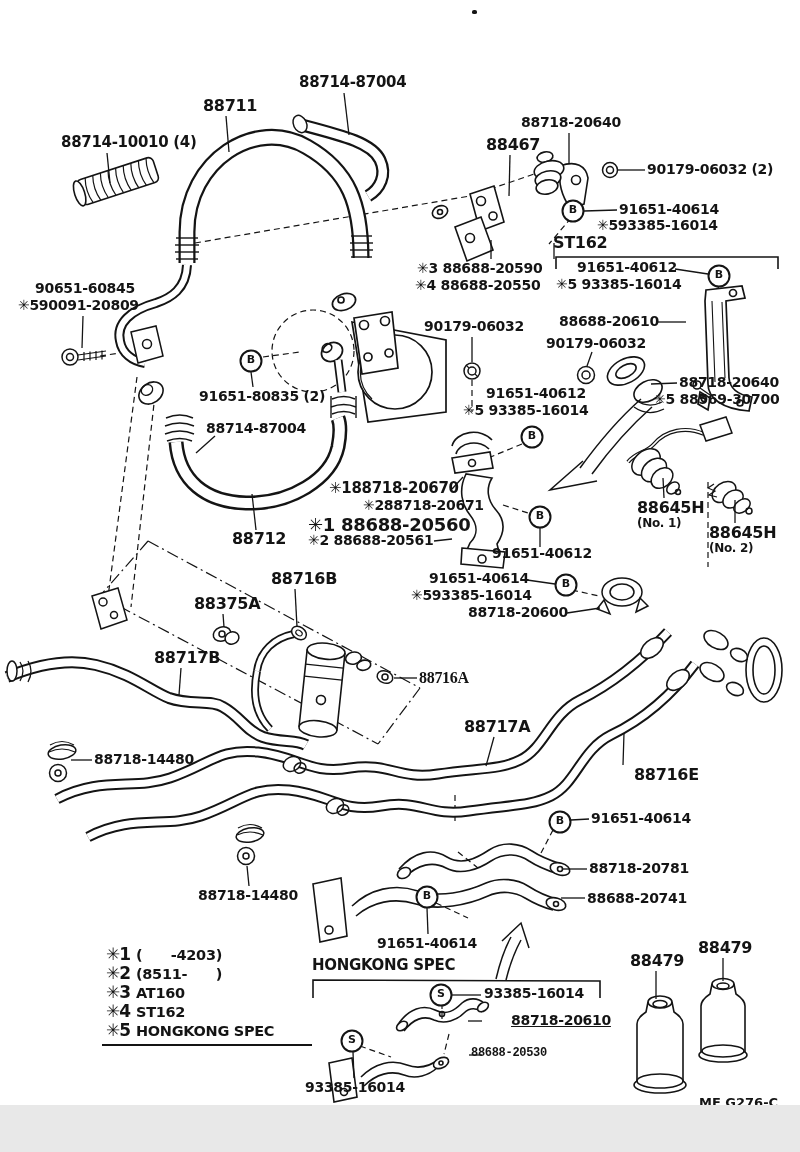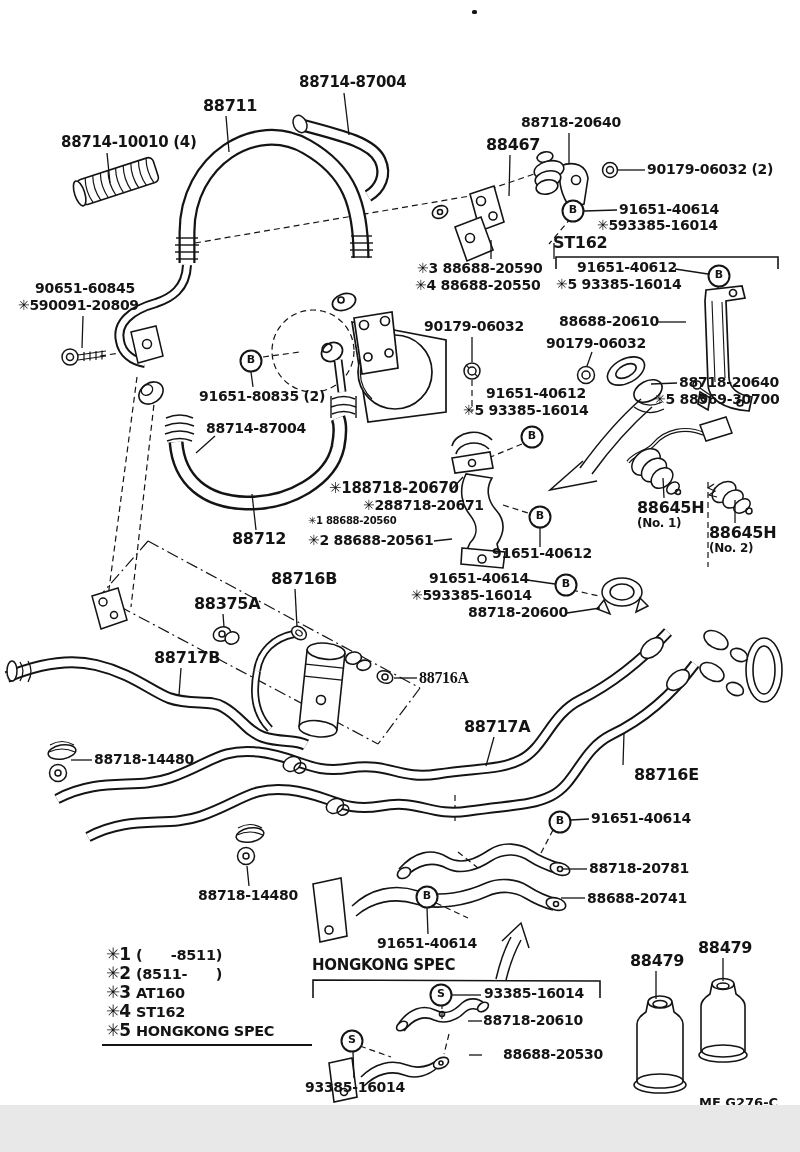--- a/index.html
+++ b/index.html
@@ -449,21 +449,21 @@
       <div class="plabel" style="left: 679px; top: 375px; font-size: 14px;">88718-20640</div>
       <div class="plabel" style="left: 654px; top: 392px; font-size: 14px;">✳5 88569-30700</div>
       <div class="plabel" style="left: 35px; top: 281px; font-size: 14px;">90651-60845</div>
       <div class="plabel" style="left: 18px; top: 298px; font-size: 14px;">✳590091-20809</div>
       <div class="plabel" style="left: 199px; top: 389px; font-size: 14px;">91651-80835 (2)</div>
       <div class="plabel" style="left: 206px; top: 421px; font-size: 14px;">88714-87004</div>
       <div class="plabel" style="left: 486px; top: 386px; font-size: 14px;">91651-40612</div>
       <div class="plabel" style="left: 463px; top: 403px; font-size: 14px;">✳5 93385-16014</div>
       <div class="plabel" style="left: 329px; top: 481px; font-size: 15px;">✳188718-20670</div>
       <div class="plabel" style="left: 331px; top: 498px; font-size: 14px; margin-left: 32px;">✳288718-20671</div>
-      <div class="plabel" style="left: 308px; top: 516px; font-size: 10px;">✳1 88688-20560</div>
+      <div class="plabel" style="left: 308px; top: 516px; font-size: 18px;">✳1 88688-20560</div>
       <div class="plabel" style="left: 308px; top: 533px; font-size: 14px;">✳2 88688-20561</div>
       <div class="plabel" style="left: 232px; top: 531px; font-size: 16px;">88712</div>
       <div class="plabel" style="left: 492px; top: 546px; font-size: 14px;">91651-40612</div>
       <div class="plabel" style="left: 637px; top: 500px; font-size: 16px;">88645H</div>
       <div class="plabel" style="left: 637px; top: 517px; font-size: 12px;">(No. 1)</div>
       <div class="plabel" style="left: 709px; top: 525px; font-size: 16px;">88645H</div>
       <div class="plabel" style="left: 709px; top: 542px; font-size: 12px;">(No. 2)</div>
       <div class="plabel" style="left: 429px; top: 571px; font-size: 14px;">91651-40614</div>
       <div class="plabel" style="left: 411px; top: 588px; font-size: 14px;">✳593385-16014</div>
       <div class="plabel" style="left: 468px; top: 605px; font-size: 14px;">88718-20600</div>
@@ -474,22 +474,22 @@
       <div class="plabel" style="left: 464px; top: 719px; font-size: 16px;">88717A</div>
       <div class="plabel" style="left: 599px; top: 767px; font-size: 16px; margin-left: 35px;">88716E</div>
       <div class="plabel" style="left: 94px; top: 752px; font-size: 14px;">88718-14480</div>
       <div class="plabel" style="left: 198px; top: 888px; font-size: 14px;">88718-14480</div>
       <div class="plabel" style="left: 591px; top: 811px; font-size: 14px;">91651-40614</div>
       <div class="plabel" style="left: 589px; top: 861px; font-size: 14px;">88718-20781</div>
       <div class="plabel" style="left: 587px; top: 891px; font-size: 14px;">88688-20741</div>
       <div class="plabel" style="left: 377px; top: 936px; font-size: 14px;">91651-40614</div>
       <div class="plabel" style="left: 312px; top: 958px; font-size: 15px;">HONGKONG SPEC</div>
       <div class="plabel" style="left: 484px; top: 986px; font-size: 14px;">93385-16014</div>
-      <div class="plabel" style="left: 483px; top: 1013px; font-size: 14px;">88718-20610</div>
-      <div class="plabel" style="left: 503px; top: 1047px; font-size: 14px;">88688-20530</div>
+      <div class="plabel" style="left: 511px; top: 1013px; font-size: 14px; text-decoration: underline;">88718-20610</div>
+      <div class="plabel" style="left: 471px; top: 1047px; font-size: 12px; font-family: Liberation Mono, monospace;">88688-20530</div>
       <div class="plabel" style="left: 305px; top: 1080px; font-size: 14px;">93385-16014</div>
       <div class="plabel" style="left: 630px; top: 953px; font-size: 16px;">88479</div>
       <div class="plabel" style="left: 698px; top: 940px; font-size: 16px;">88479</div>
     </div>
 <div id="callouts-layer">
       <div class="callout" style="left: 573px; top: 211px;">B</div>
       <div class="callout" style="left: 719px; top: 276px;">B</div>
       <div class="callout" style="left: 251px; top: 361px;">B</div>
       <div class="callout" style="left: 532px; top: 437px;">B</div>
       <div class="callout" style="left: 540px; top: 517px;">B</div>
@@ -497,21 +497,21 @@
       <div class="callout" style="left: 560px; top: 822px;">B</div>
       <div class="callout" style="left: 427px; top: 897px;">B</div>
       <div class="callout" style="left: 441px; top: 995px;">S</div>
       <div class="callout" style="left: 352px; top: 1041px;">S</div>
     </div>
 
 <div class="legend">
   <div id="legend-rows">
         <div class="legend-row">
           <span class="legend-mark">✳1</span>
-          <span class="legend-text">(      -8511)</span>
+          <span class="legend-text">(      -4203)</span>
         </div>
         <div class="legend-row">
           <span class="legend-mark">✳2</span>
           <span class="legend-text">(8511-      )</span>
         </div>
         <div class="legend-row">
           <span class="legend-mark">✳3</span>
           <span class="legend-text">AT160</span>
         </div>
         <div class="legend-row">

